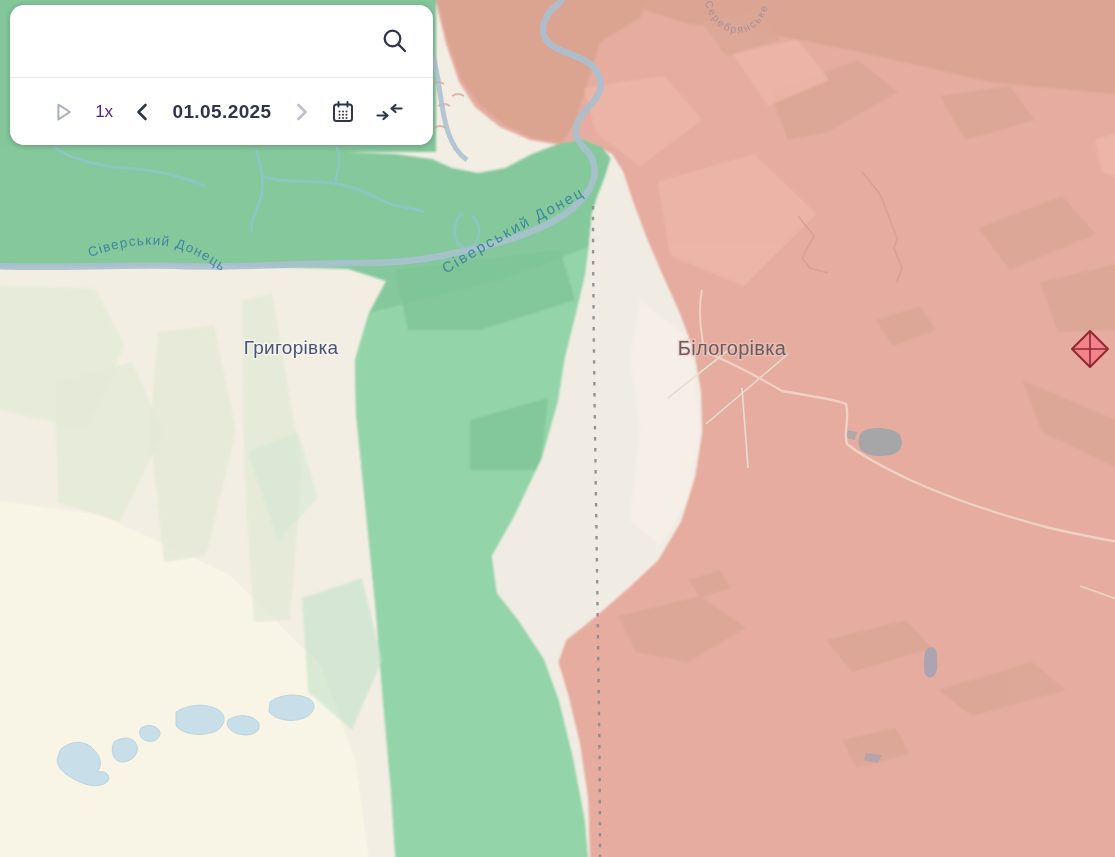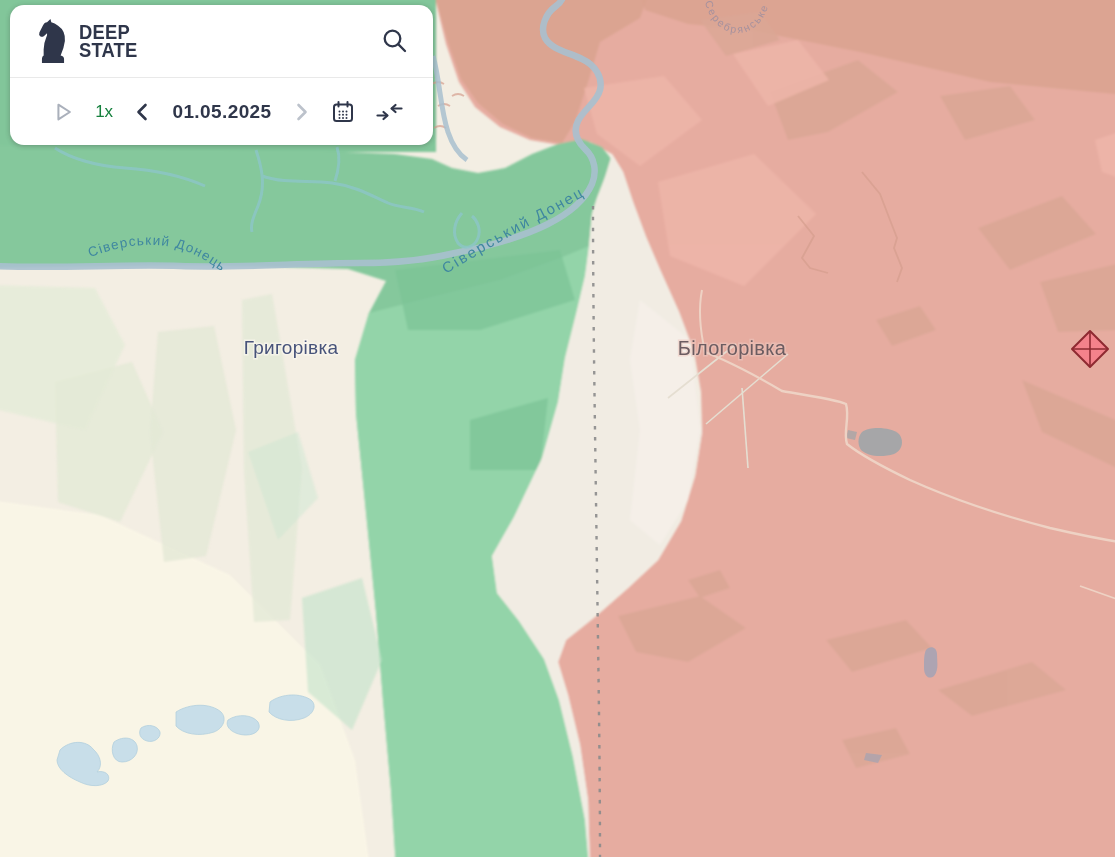--- a/index.html
+++ b/index.html
@@ -26,21 +26,21 @@
   .logo-text{
     font-weight:700;font-size:20px;line-height:18px;color:#2f364a;
     letter-spacing:.2px;transform:scaleX(.92);transform-origin:left center;
   }
   .search-btn{margin-left:auto;display:flex;align-items:center;cursor:pointer;}
   .card-bottom{
     flex:1;display:flex;align-items:center;justify-content:space-between;
     padding:0 30px 0 42px;
   }
   .ctl{display:flex;align-items:center;justify-content:center;cursor:pointer;border:none;background:none;padding:0;}
-  .speed{font-size:17px;font-weight:500;color:#15803d;}
+  .speed{font-size:17px;font-weight:500;color:#4c1d95;}
   .date{font-size:19px;font-weight:700;color:#2f364a;letter-spacing:.4px;}
 </style>
 </head>
 <body>
 
 <div class="stage">
 
   <svg class="map-svg" width="1115" height="857" viewBox="0 0 1115 857">
     <defs>
       <filter id="soft" x="-5%" y="-5%" width="110%" height="110%">
@@ -173,29 +173,20 @@
 
     <g>
       <polygon points="1090,331 1108,349 1090,367 1072,349" fill="#f4828b" stroke="#8e2a31" stroke-width="2" stroke-linejoin="round"></polygon>
       <line x1="1072" y1="349" x2="1108" y2="349" stroke="#8e2a31" stroke-width="1.6"></line>
       <line x1="1090" y1="331" x2="1090" y2="367" stroke="#8e2a31" stroke-width="1.6"></line>
     </g>
   </svg>
 
   <div class="card">
     <div class="card-top">
-      <div class="logo">
-        <svg width="34" height="46" viewBox="0 0 40 52">
-          <path fill="#2f364a" d="M 10 52 L 33 52 L 33 47 Q 33 44 29 43 Q 33 34 34 26 Q 35 14 26 8 Q 22 5 18 4 L 17 0 L 13 4 Q 10 4 8 8 L 4 16 Q 3 19 5 20.5 Q 7 22 9.5 20 L 13 17 Q 13.5 19 12 22 Q 9 29 9 36 L 9 43 Q 7 44 7 47 L 7 52 Z"></path>
-        </svg>
-        <div class="logo-text">
-          <div>DEEP</div>
-          <div>STATE</div>
-        </div>
-      </div>
       <div class="search-btn">
         <svg width="28" height="28" viewBox="0 0 28 28">
           <circle cx="11.5" cy="11.5" r="7.8" stroke="#2f364a" stroke-width="2.3" fill="none"></circle>
           <line x1="17.4" y1="17.4" x2="24" y2="24" stroke="#2f364a" stroke-width="2.3" stroke-linecap="round"></line>
         </svg>
       </div>
     </div>
     <div class="card-bottom">
       <button class="ctl">
         <svg width="22" height="24" viewBox="0 0 24 26">

